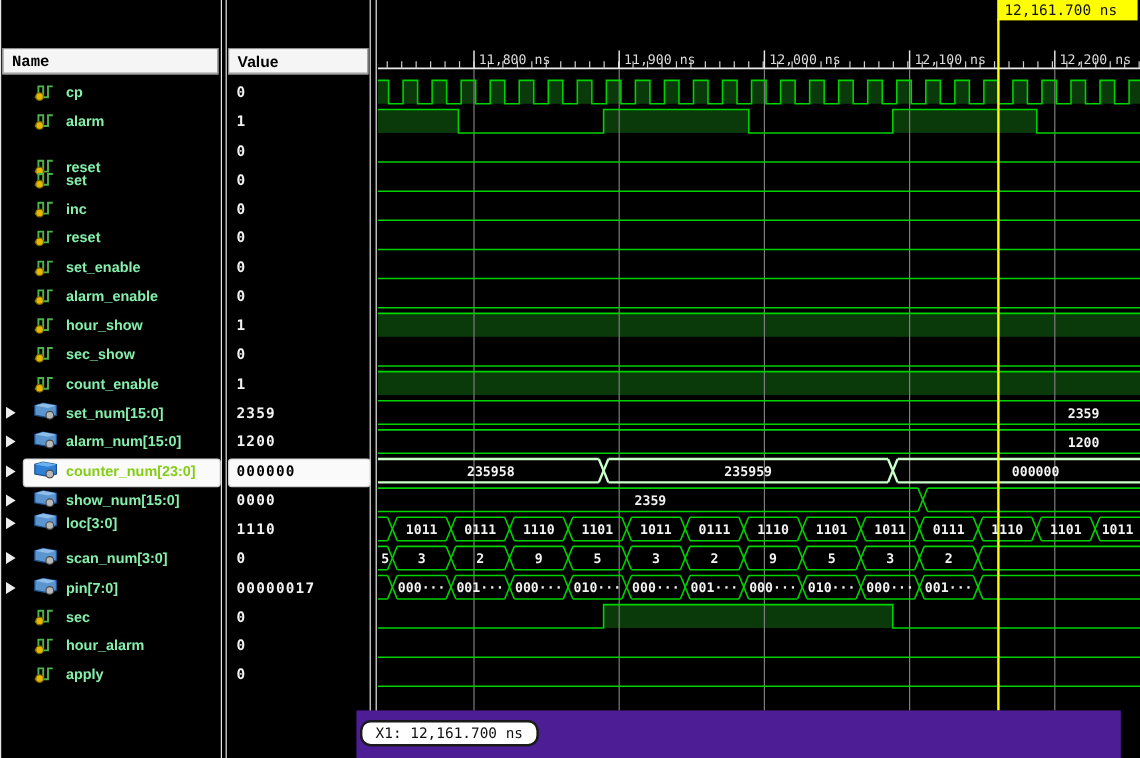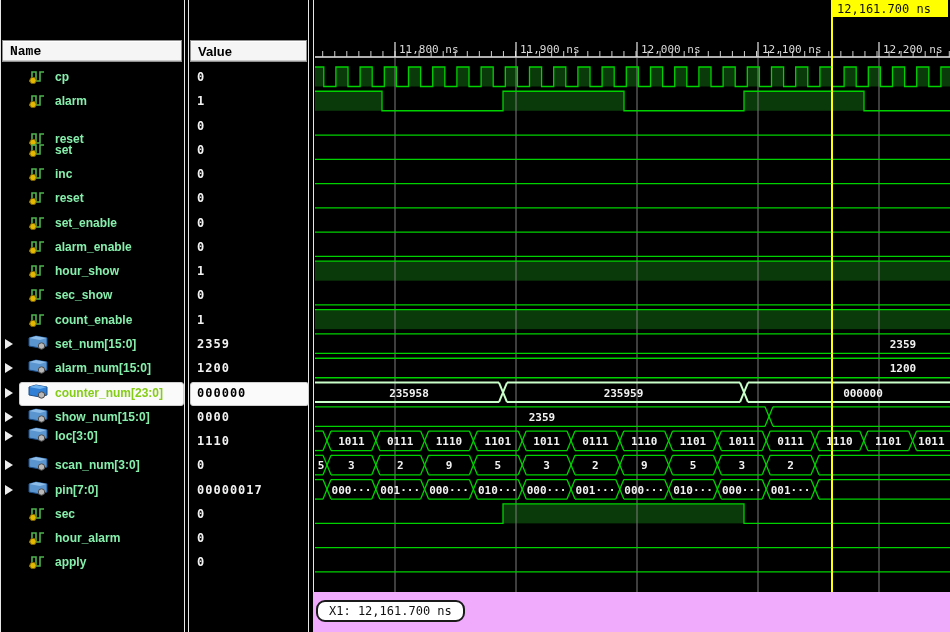--- a/index.html
+++ b/index.html
@@ -12,21 +12,21 @@
   .namerow{position:absolute;left:0;width:184px;height:24px;}
   .rowhl{position:absolute;background:#fafafa;border:1px solid #cfcfcf;border-radius:3px;}
   .sig-label{position:absolute;left:55px;top:50%;transform:translateY(-50%);
              color:#86efac;font-size:12px;font-weight:600;white-space:nowrap;}
   .sig-label.sel{color:#84cc16;}
   .valrow{position:absolute;left:190px;width:118px;height:24px;}
   .val-label{position:absolute;left:7px;top:50%;transform:translateY(-50%);
              color:#f2f2f2;font-size:12px;font-weight:600;
              font-family:"DejaVu Sans Mono",monospace;letter-spacing:1px;white-space:nowrap;}
   .val-label.sel{color:#000;}
-  .statusbar{position:absolute;left:313px;width:637px;top:592px;height:40px;background:#f0abfc;}
+  .statusbar{position:absolute;left:297px;width:637px;top:592px;height:40px;background:#4c1d95;}
   .pill{position:absolute;left:3px;top:8px;background:#fff;border:2px solid #1a1a1a;border-radius:9px;
         padding:2px 11px;font-family:"DejaVu Sans Mono",monospace;font-size:12px;color:#111;white-space:nowrap;}
   svg text{font-family:"DejaVu Sans Mono",monospace;}
 </style>
 </head>
 <body>
 
 <div class="screen">
   <div class="vline" style="left:0"></div>
   <div class="vline" style="left:184px"></div>

